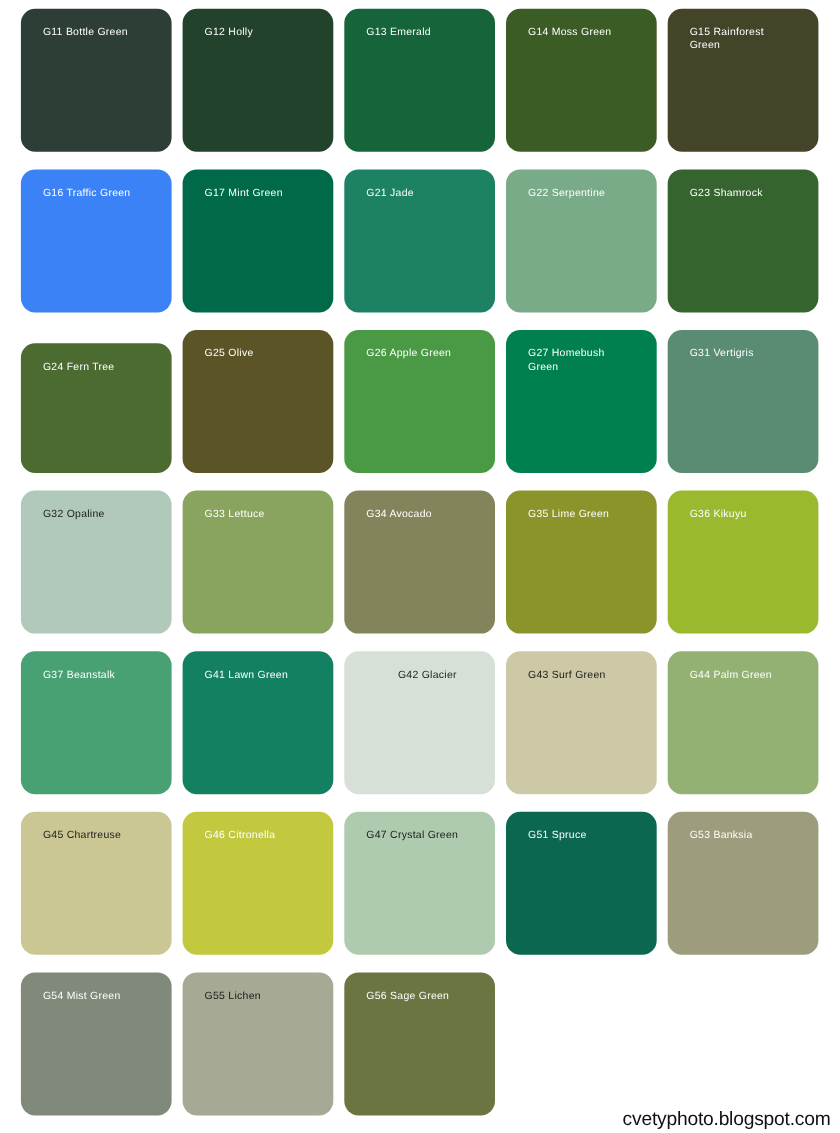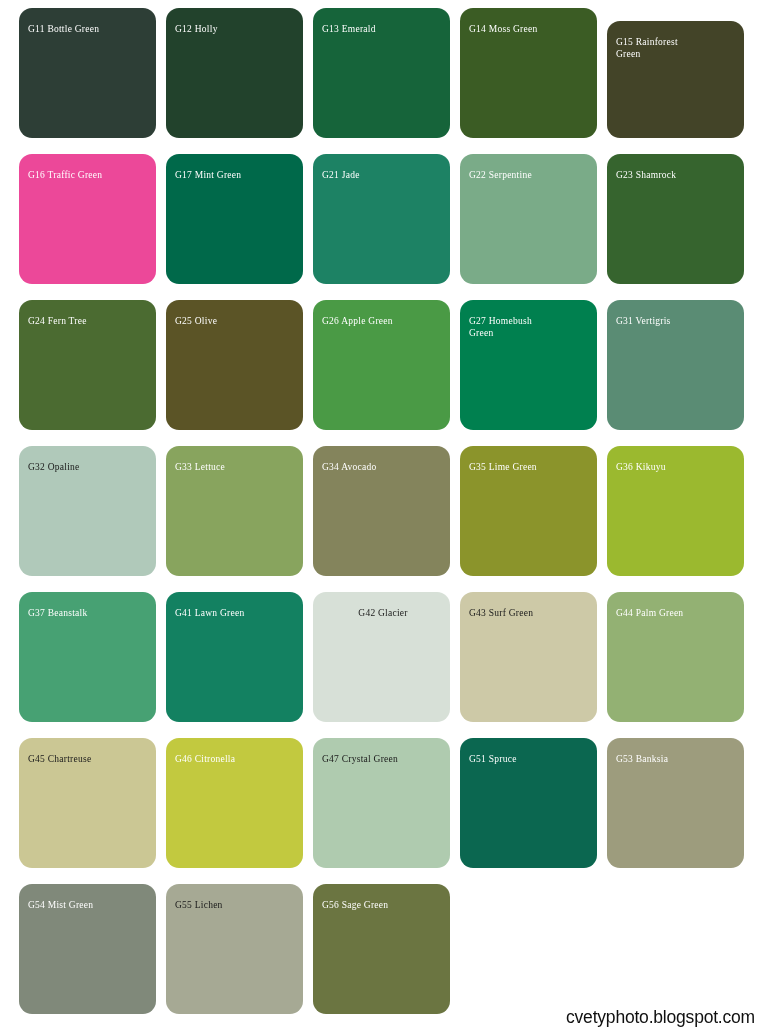--- a/index.html
+++ b/index.html
@@ -32,28 +32,28 @@
     row-gap: 16px;
   }
   .swatch {
     position: relative;
     border-radius: 13px;
     overflow: hidden;
     box-sizing: border-box;
   }
   .swatch-label {
     position: absolute;
-    left: 9px;
+    left: 20px;
     top: 16px;
     right: 6px;
     font-size: 9.5px;
     line-height: 11.5px;
     letter-spacing: 0.25px;
     white-space: pre-line;
-    font-family: Liberation Serif, serif;
+    font-family: Liberation Sans, sans-serif;
   }
   .label-light { color: #ffffff; }
   .label-dark  { color: #1a1a1a; }
   .watermark {
     position: absolute;
     right: 9px;
     bottom: 2px;
     font-size: 17.5px;
     font-family: "Liberation Sans", sans-serif;
     color: #101010;
@@ -71,40 +71,40 @@
       </div>
       <div class="swatch" style="background: rgb(34, 66, 44);">
         <div class="swatch-label label-light">G12 Holly</div>
       </div>
       <div class="swatch" style="background: rgb(22, 100, 58);">
         <div class="swatch-label label-light">G13 Emerald</div>
       </div>
       <div class="swatch" style="background: rgb(59, 92, 36);">
         <div class="swatch-label label-light">G14 Moss Green</div>
       </div>
-      <div class="swatch" style="background: rgb(67, 68, 40); margin-top: 13px;">
+      <div class="swatch" style="background: rgb(67, 68, 40);">
         <div class="swatch-label label-light">G15 Rainforest
 Green</div>
       </div>
-      <div class="swatch" style="background: #ec4899;">
+      <div class="swatch" style="background: #3b82f6;">
         <div class="swatch-label label-light">G16 Traffic Green</div>
       </div>
       <div class="swatch" style="background: rgb(0, 105, 74);">
         <div class="swatch-label label-light">G17 Mint Green</div>
       </div>
       <div class="swatch" style="background: rgb(29, 130, 100);">
         <div class="swatch-label label-light">G21 Jade</div>
       </div>
       <div class="swatch" style="background: rgb(122, 171, 136);">
         <div class="swatch-label label-light">G22 Serpentine</div>
       </div>
       <div class="swatch" style="background: rgb(54, 100, 46);">
         <div class="swatch-label label-light">G23 Shamrock</div>
       </div>
-      <div class="swatch" style="background: rgb(75, 107, 49);">
+      <div class="swatch" style="background: rgb(75, 107, 49); margin-top: 12px;">
         <div class="swatch-label label-light">G24 Fern Tree</div>
       </div>
       <div class="swatch" style="background: rgb(91, 84, 38);">
         <div class="swatch-label label-light">G25 Olive</div>
       </div>
       <div class="swatch" style="background: rgb(74, 154, 69);">
         <div class="swatch-label label-light">G26 Apple Green</div>
       </div>
       <div class="swatch" style="background: rgb(0, 128, 79);">
         <div class="swatch-label label-light">G27 Homebush

